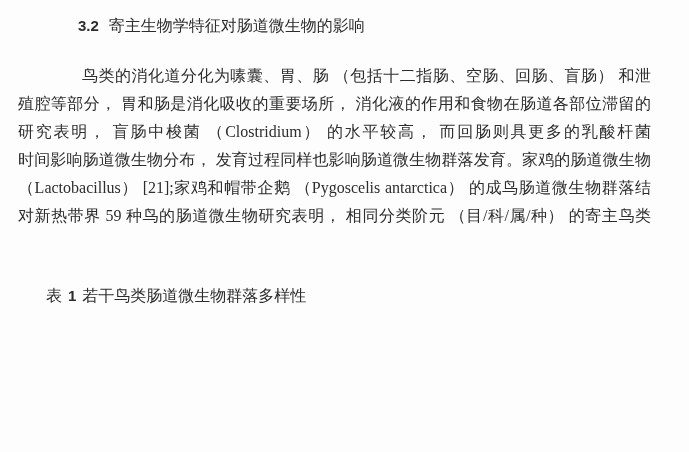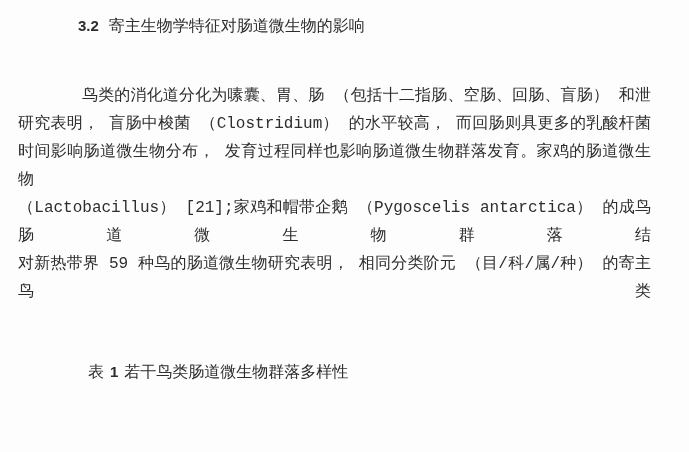--- a/index.html
+++ b/index.html
@@ -24,39 +24,38 @@
       line-height: 24px;
       white-space: nowrap;
     }
     .section-heading .num {
       font-weight: bold;
       font-family: "Liberation Sans", "DejaVu Sans", sans-serif;
       font-size: 15px;
       margin-right: 10px;
     }
     .para {
-      margin-top: 44px;
-      font-family: Liberation Mono, monospace;
+      margin-top: 24px;
     }
     .para-line {
       line-height: 28px;
       text-align: justify;
       text-align-last: justify;
       -moz-text-align-last: justify;
     }
     .para-line.first {
       padding-left: 64px;
     }
     .para-line.last {
       text-align: left;
       text-align-last: left;
     }
     .table-caption {
       margin-top: 52px;
-      margin-left: 70px;
+      margin-left: 28px;
       line-height: 28px;
       white-space: nowrap;
     }
     .table-caption .num {
       font-weight: bold;
       font-family: "Liberation Sans", "DejaVu Sans", sans-serif;
       font-size: 15px;
       margin: 0 6px;
     }
   </style>
@@ -64,20 +63,21 @@
 <body>
 
 <div class="doc">
 
   <div class="section-heading">
     <span class="num">3.2</span><span>寄主生物学特征对肠道微生物的影响</span>
   </div>
 
   <div class="para">
     <div class="para-line first">鸟类的消化道分化为嗉囊、胃、肠 （包括十二指肠、空肠、回肠、盲肠） 和泄</div>
+    <div class="para-line">殖腔等部分， 胃和肠是消化吸收的重要场所， 消化液的作用和食物在肠道各部位滞留的</div>
     <div class="para-line">研究表明， 盲肠中梭菌 （Clostridium） 的水平较高， 而回肠则具更多的乳酸杆菌</div>
     <div class="para-line">时间影响肠道微生物分布， 发育过程同样也影响肠道微生物群落发育。家鸡的肠道微生物</div>
     <div class="para-line">（Lactobacillus） [21];家鸡和帽带企鹅 （Pygoscelis antarctica） 的成鸟肠道微生物群落结</div>
     <div class="para-line">对新热带界 59 种鸟的肠道微生物研究表明， 相同分类阶元 （目/科/属/种） 的寄主鸟类</div>
   </div>
 
   <div class="table-caption">
     <span>表</span><span class="num">1</span><span>若干鸟类肠道微生物群落多样性</span>
   </div>
 

